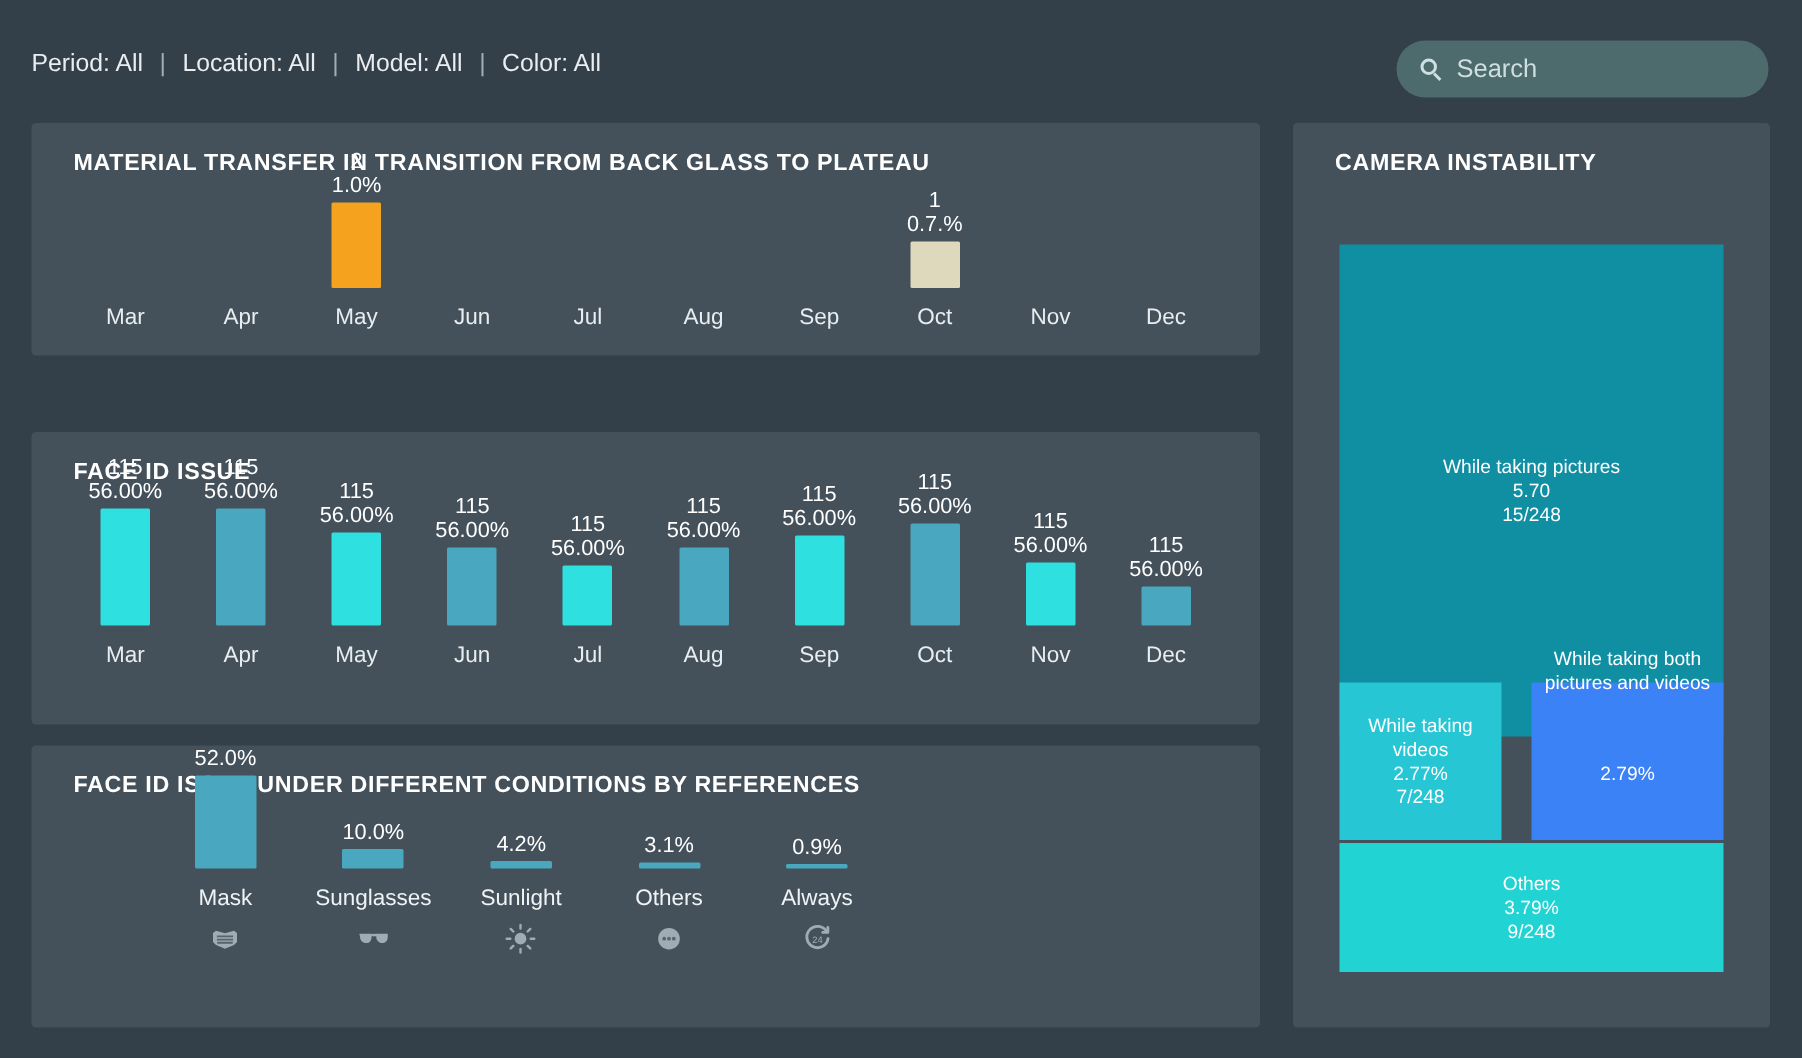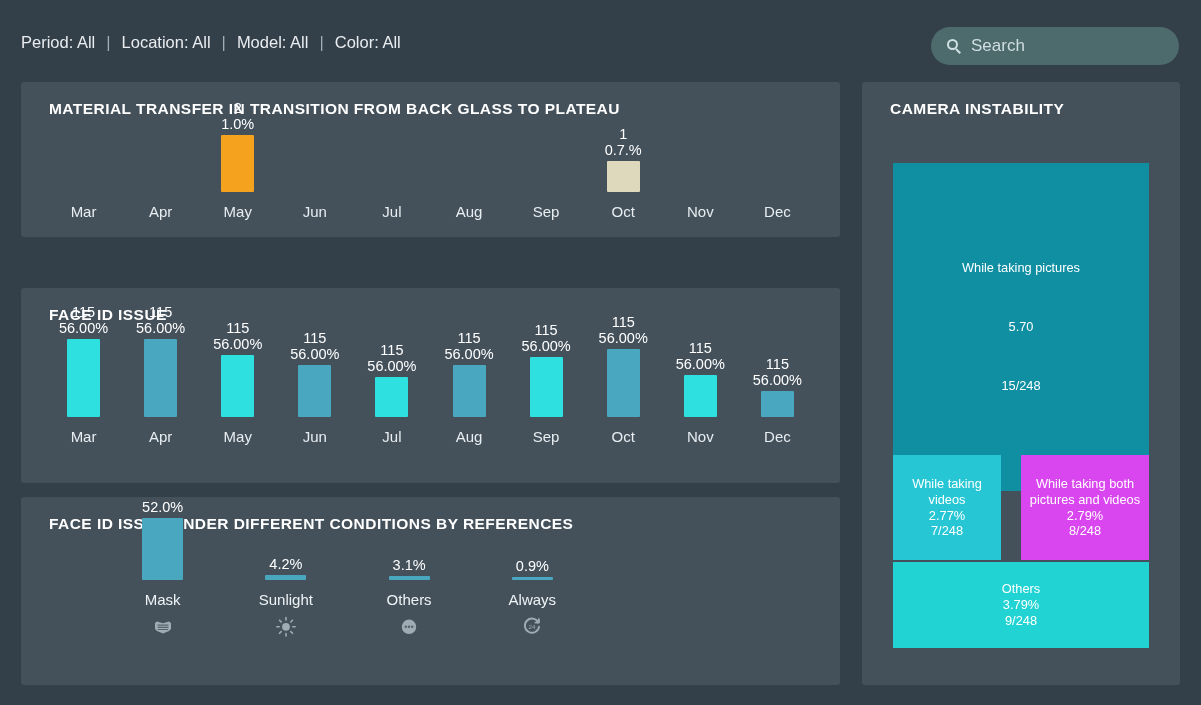--- a/index.html
+++ b/index.html
@@ -105,21 +105,21 @@
     position: absolute;
     display: flex; flex-direction: column;
     align-items: center; justify-content: center;
     color: #ffffff; text-align: center; line-height: 1.25;
     font-size: 12.5px; padding: 2px 6px;
   }
   .tile .t-name { font-size: 12.8px; }
   .tile .t-pct  { font-size: 12.8px; }
   .tile .t-frac { font-size: 12.8px; }
 
-  #tile-pictures { left: 0;     top: 0;     width: 256px; height: 328px; gap: 43px; }
+  #tile-pictures { left: 0;     top: 0;     width: 256px; height: 328px; }
   #tile-videos   { left: 0;     top: 292px; width: 108px; height: 105px; }
   #tile-both     { left: 128px; top: 292px; width: 128px; height: 105px; }
   #tile-others   { left: 0;     top: 399px; width: 256px; height: 86px; }
 </style>
 </head>
 <body>
 
 <div id="topbar">
   <div id="filters">
     <span class="filter-item">Period: All</span>
@@ -279,20 +279,30 @@
     <div class="bar-col">
       <div class="bar-val">52.0%</div>
       <div class="bar-rect" style="height: 62px; background: rgb(74, 167, 192);"></div>
       <div class="bar-label">Mask</div>
       <div class="cond-icon"><svg width="26" height="26" viewBox="0 0 26 26">
           <path d="M5 9 L7 7.5 L13 9.2 L19 7.5 L21 9 L21 15 L19 17 L13 19.5 L7 17 L5 15 Z" fill="#b9c6cc"></path>
              <path d="M7.6 11.2h10.8M7.6 13.4h10.8M7.8 15.5h10.4" stroke="#5c6a72" stroke-width="1.2"></path>
         </svg></div>
     </div>
     <div class="bar-col">
+      <div class="bar-val">10.0%</div>
+      <div class="bar-rect" style="height: 13px; background: rgb(74, 167, 192);"></div>
+      <div class="bar-label">Sunglasses</div>
+      <div class="cond-icon"><svg width="26" height="26" viewBox="0 0 26 26">
+          <path d="M3.5 9.5h8.2v1.6c0 3.1-1.3 4.6-3.6 4.6S4 14.2 4 11.2z" fill="#b9c6cc"></path>
+             <path d="M14.3 9.5h8.2v1.7c0 3.1-1.3 4.5-3.6 4.5s-4.1-1.5-4.1-4.5z" fill="#b9c6cc"></path>
+             <path d="M11.5 10.4h3.2" stroke="#b9c6cc" stroke-width="1.6"></path>
+        </svg></div>
+    </div>
+    <div class="bar-col">
       <div class="bar-val">4.2%</div>
       <div class="bar-rect" style="height: 5px; background: rgb(74, 167, 192);"></div>
       <div class="bar-label">Sunlight</div>
       <div class="cond-icon"><svg width="26" height="26" viewBox="0 0 26 26">
           <circle cx="13" cy="12.8" r="3.9" fill="#b9c6cc"></circle>
              <g stroke="#b9c6cc" stroke-width="1.6" stroke-linecap="round">
                <path d="M13 3.6v2.4M13 19.6v2.4M3.8 12.8h2.4M19.8 12.8h2.4
                         M6.5 6.3l1.7 1.7M17.8 17.6l1.7 1.7M19.5 6.3l-1.7 1.7M8.2 17.6l-1.7 1.7"></path>
              </g>
         </svg></div>
@@ -327,21 +337,21 @@
   <div class="tile" id="tile-pictures" style="background: rgb(16, 143, 163);">
     <div class="t-name">While taking pictures</div>
     <div class="t-pct">5.70</div>
     <div class="t-frac">15/248</div>
   </div>
   <div class="tile" id="tile-videos" style="background: rgb(38, 198, 212);">
     <div class="t-name">While taking videos</div>
     <div class="t-pct">2.77%</div>
     <div class="t-frac">7/248</div>
   </div>
-  <div class="tile" id="tile-both" style="background: #d946ef;">
+  <div class="tile" id="tile-both" style="background: #3b82f6; gap: 45px;">
     <div class="t-name">While taking both pictures and videos</div>
     <div class="t-pct">2.79%</div>
     <div class="t-frac">8/248</div>
   </div>
   <div class="tile" id="tile-others" style="background: rgb(34, 211, 211);">
     <div class="t-name">Others</div>
     <div class="t-pct">3.79%</div>
     <div class="t-frac">9/248</div>
   </div>
 </div>

